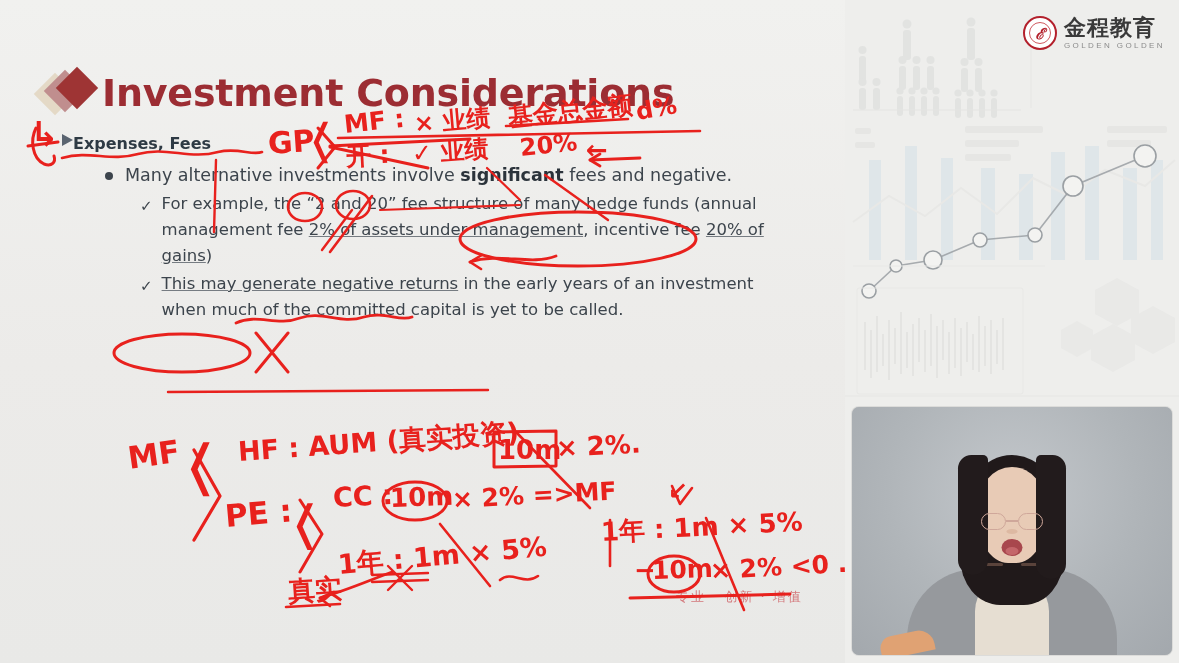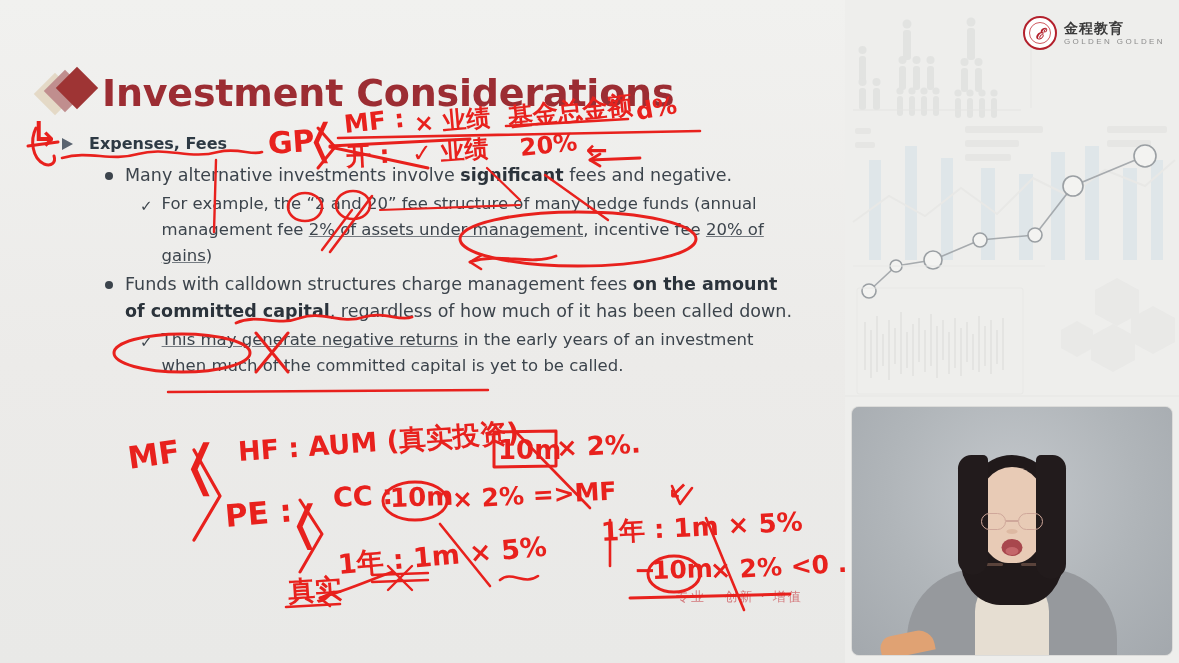--- a/index.html
+++ b/index.html
@@ -35,21 +35,21 @@
   .dm3 { left: 24px; top: 3px;  background: #9e3434; }
   .slide-title {
     font-size: 38px; font-weight: bold; color: #9c2d33;
     letter-spacing: -0.2px; white-space: nowrap;
     font-family: "DejaVu Sans", sans-serif;
   }
 
   
   .subhead {
     position: absolute; left: 62px; top: 134px;
-    display: flex; align-items: center; gap: 16px;
+    display: flex; align-items: flex-start; gap: 0;
   }
   .arrow-bullet {
     width: 0; height: 0;
     border-left: 11px solid #5a6470;
     border-top: 6px solid transparent;
     border-bottom: 6px solid transparent;
   }
   .subhead-text {
     font-size: 16px; font-weight: bold; color: #2e3a44;
     font-family: "DejaVu Sans", sans-serif;
@@ -127,21 +127,21 @@
     content: ""; position: absolute;
     left: 4px; top: 4px; right: 4px; bottom: 4px;
     border-radius: 50%; border: 1px solid #cf5a60;
   }
   .brand-seal span {
     font-family: "DejaVu Serif", serif; font-style: italic;
     font-size: 15px; color: #b3202c; font-weight: bold; z-index: 2;
   }
   .brand-names { display: flex; flex-direction: column; line-height: 1; }
   .brand-cn {
-    font-size: 14px; font-weight: bold; color: #3a3a3a;
+    font-size: 22px; font-weight: bold; color: #3a3a3a;
     letter-spacing: 1px; font-family: "DejaVu Sans", sans-serif;
   }
   .brand-en {
     font-size: 8px; color: #8c8c8c; letter-spacing: 2.4px;
     margin-top: 3px; font-family: "Liberation Sans", sans-serif;
   }
 
   
   #webcam {
     position: absolute; left: 852px; top: 407px;
@@ -269,24 +269,20 @@
     </div>
 
     <div class="body-block" id="bullets">
         <div class="lvl1">
           <span class="dot"></span>
           <span class="txt"><span>Many alternative investments involve </span><b>significant</b><span> fees and negative.</span></span>
         </div>
         <div class="lvl2">
           <span class="chk">✓</span>
           <span class="txt"><span>For example, the “2 and 20” fee structure of many hedge funds (annual management fee </span><span class="u">2% of assets under management</span><span>, incentive fee </span><span class="u">20% of gains</span><span>)</span></span>
-        </div>
-        <div class="lvl1">
-          <span class="dot"></span>
-          <span class="txt"><span>Funds with calldown structures charge management fees </span><b>on the amount of committed capital</b><span>, regardless of how much of it has been called down.</span></span>
         </div>
         <div class="lvl2">
           <span class="chk">✓</span>
           <span class="txt"><span class="u">This may generate negative returns</span><span> in the early years of an investment when much of the committed capital is yet to be called.</span></span>
         </div>
       </div>
 
     <div class="slogan">专业 · 创新 · 增值</div>
 
     <div id="ink">

